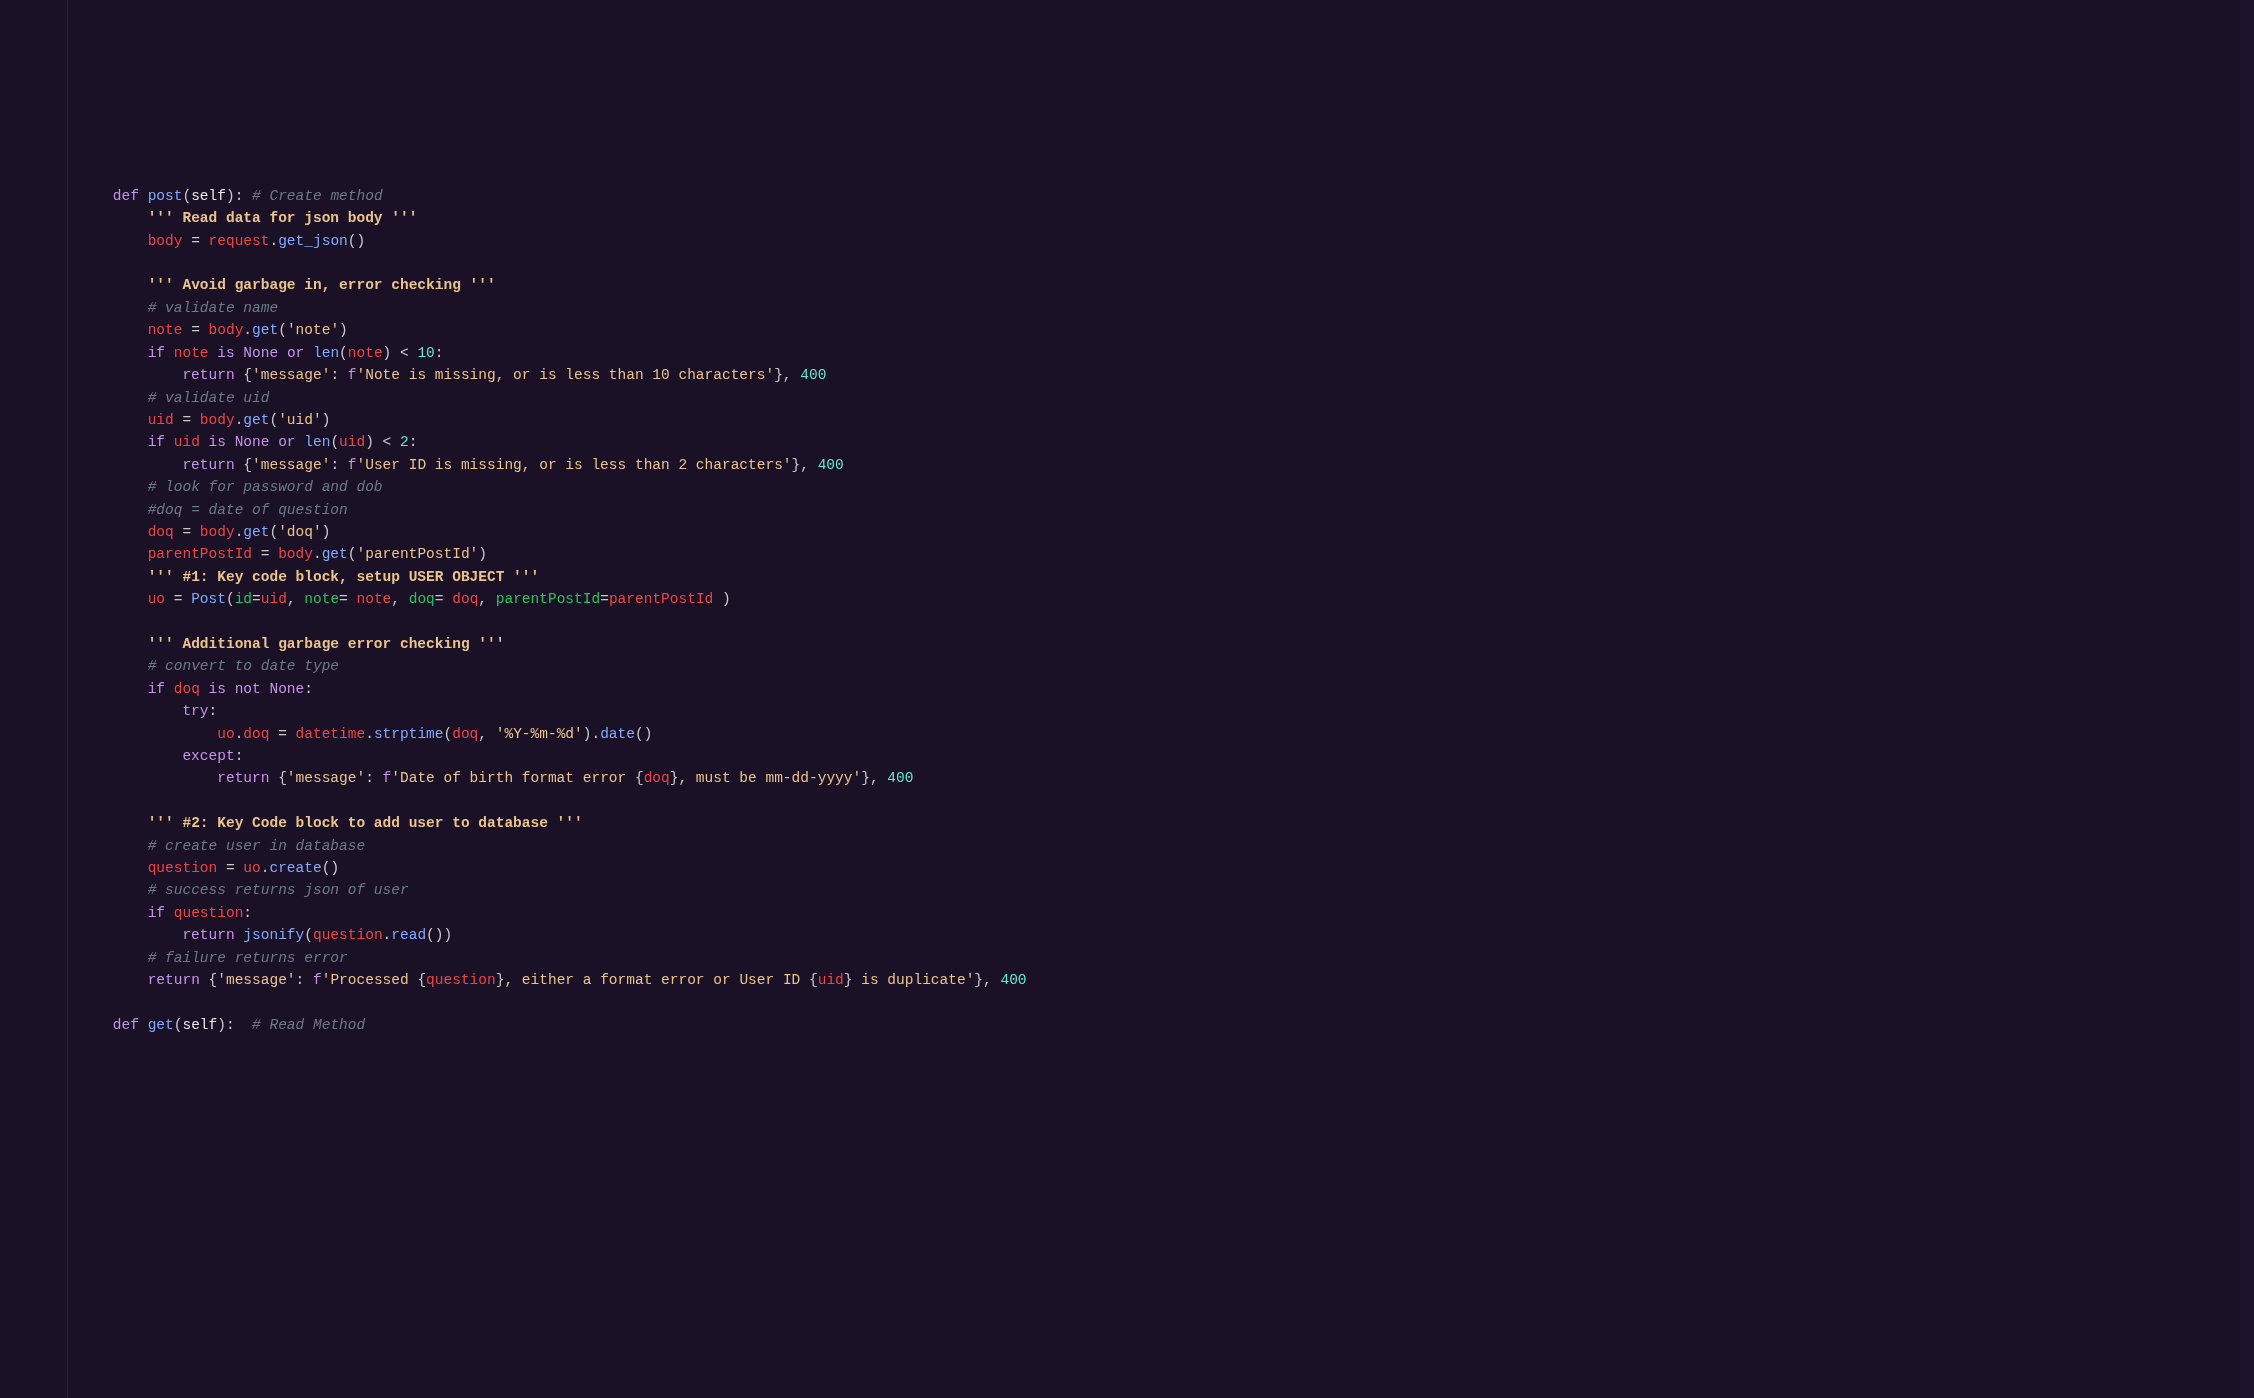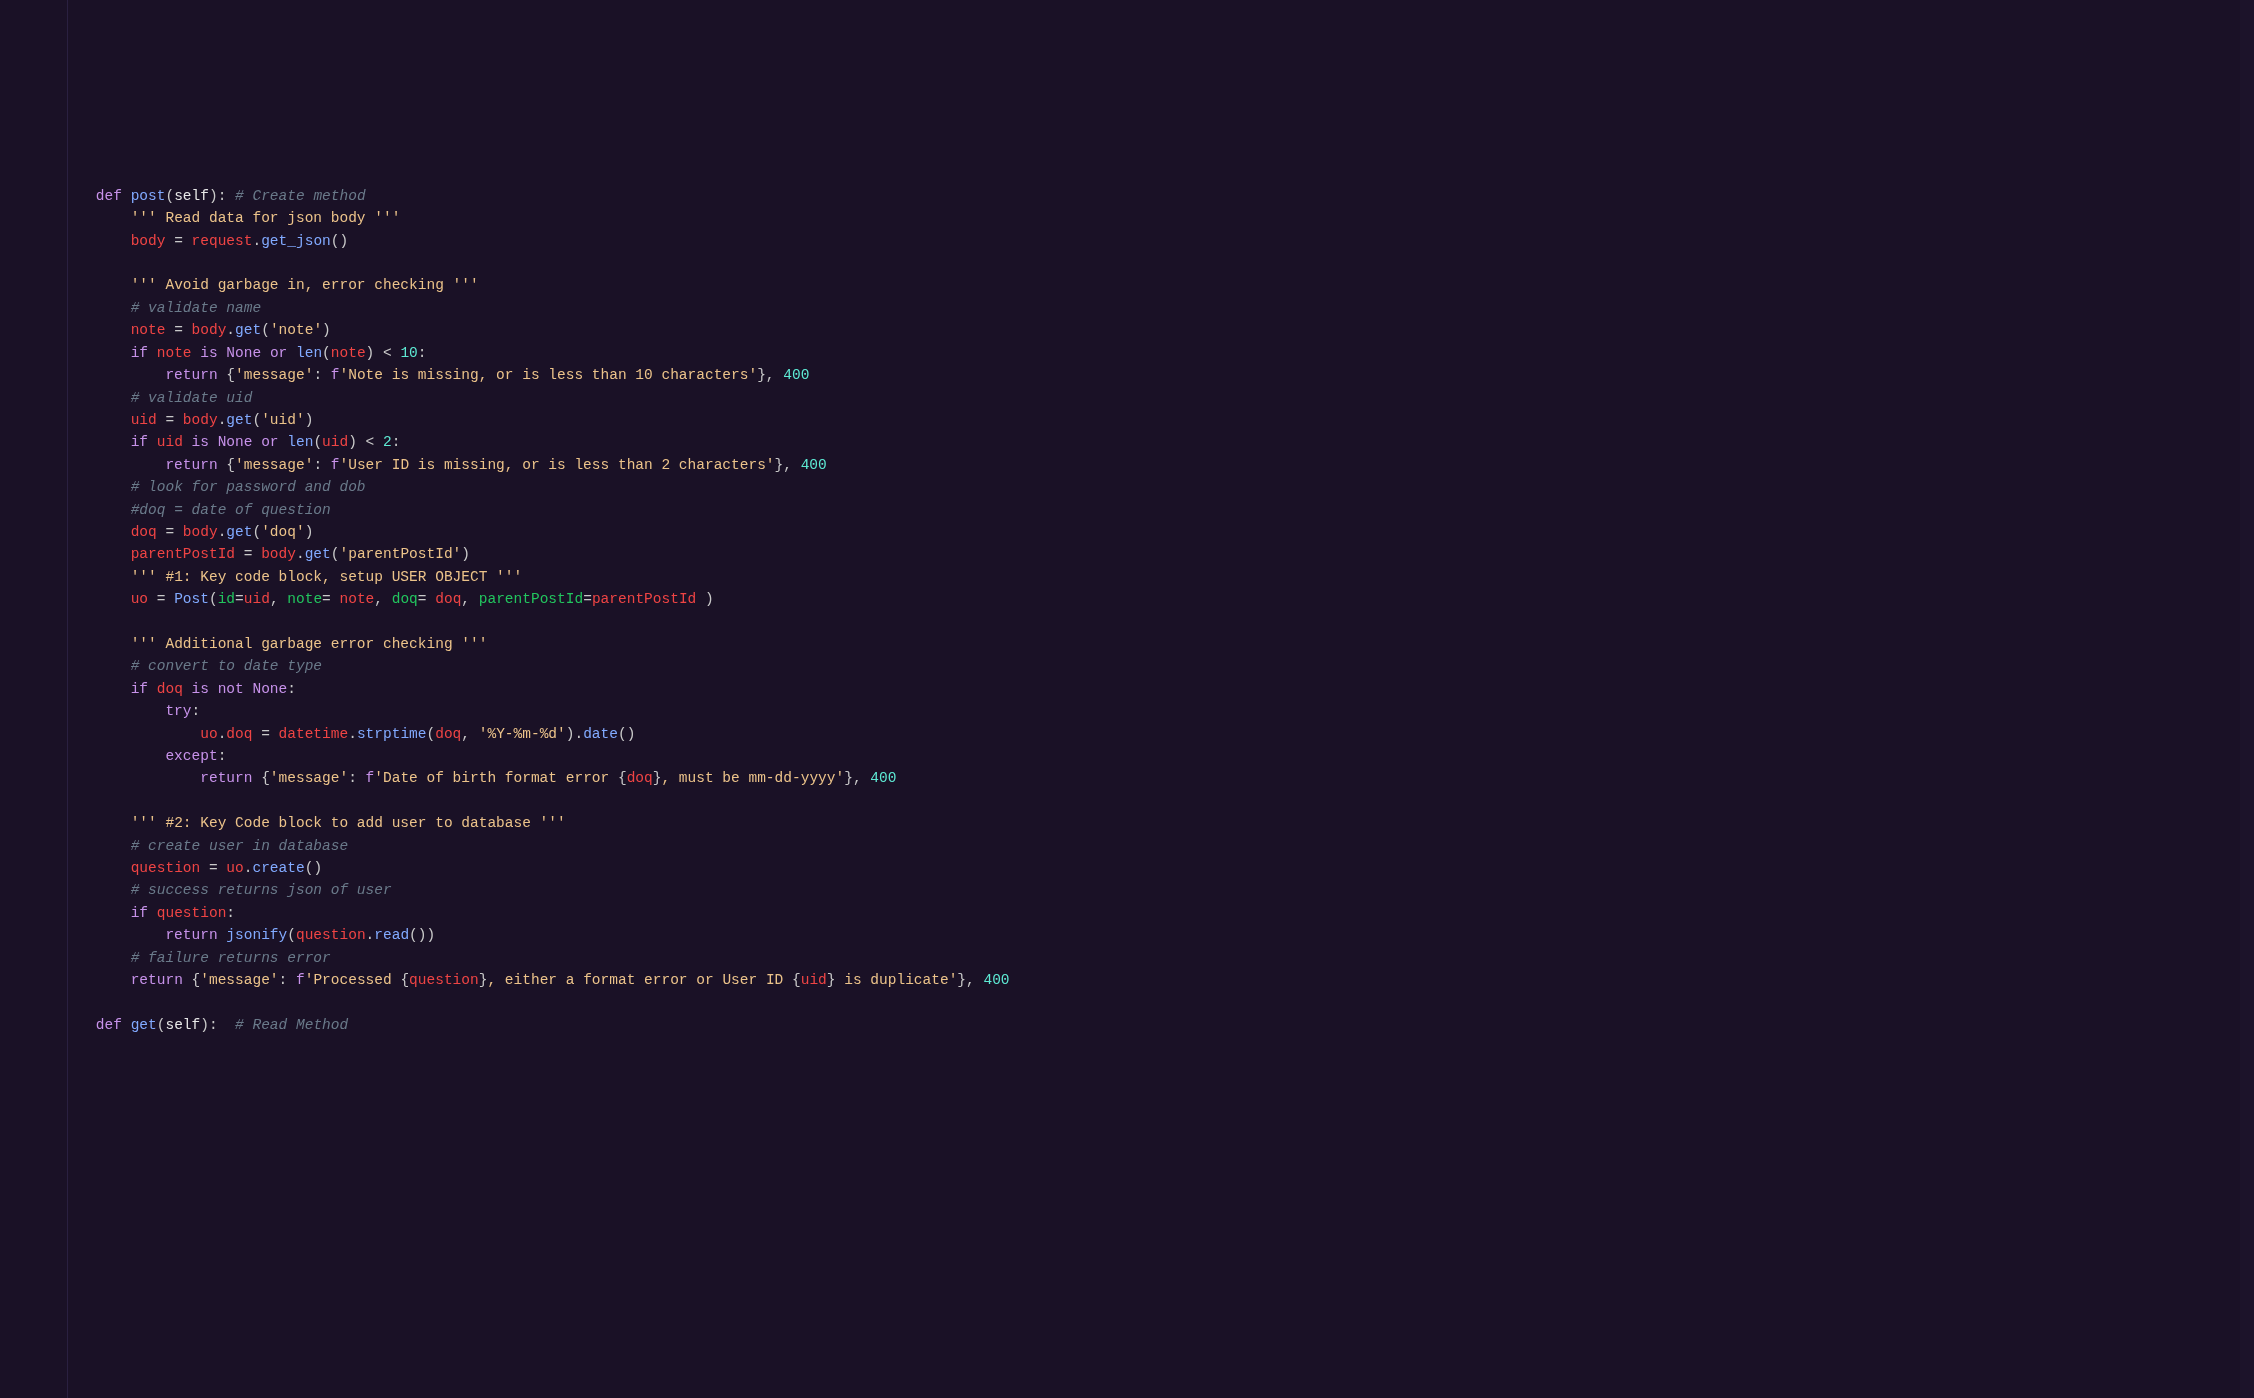--- a/index.html
+++ b/index.html
@@ -17,31 +17,31 @@
     position: fixed;
     left: 0;
     top: 0;
     bottom: 0;
     width: 68px;
     background: #1a1126;
     border-right: 1px solid #2a2040;
     z-index: 1;
   }
   .code-area {
-    padding-left: 61px;
+    padding-left: 78px;
     padding-top: 28px;
     padding-right: 40px;
   }
   .line { display: block; min-height: 22.4px; }
   .kw { color: #c792ea; }
   .fn { color: #82aaff; }
   .param { color: #e8e8e8; }
   .comment { color: #6a7a8a; font-style: italic; }
   .str { color: #ecc38a; text-align: right; }
-  .strdoc { color: #ecc38a; }
+  .strdoc { color: #ecc38a; font-weight: bold; }
   .num { color: #5eead4; }
   .op { color: #c9c9c9; }
   .punc { color: #c9c9c9; }
   .var { color: #ef4444; }
   .call { color: #82aaff; margin-top: 16px; }
   .const { color: #c792ea; text-align: center; }
   .kwarg { color: #22c55e; }
   .minimap {
     position: fixed;
     right: 0;

